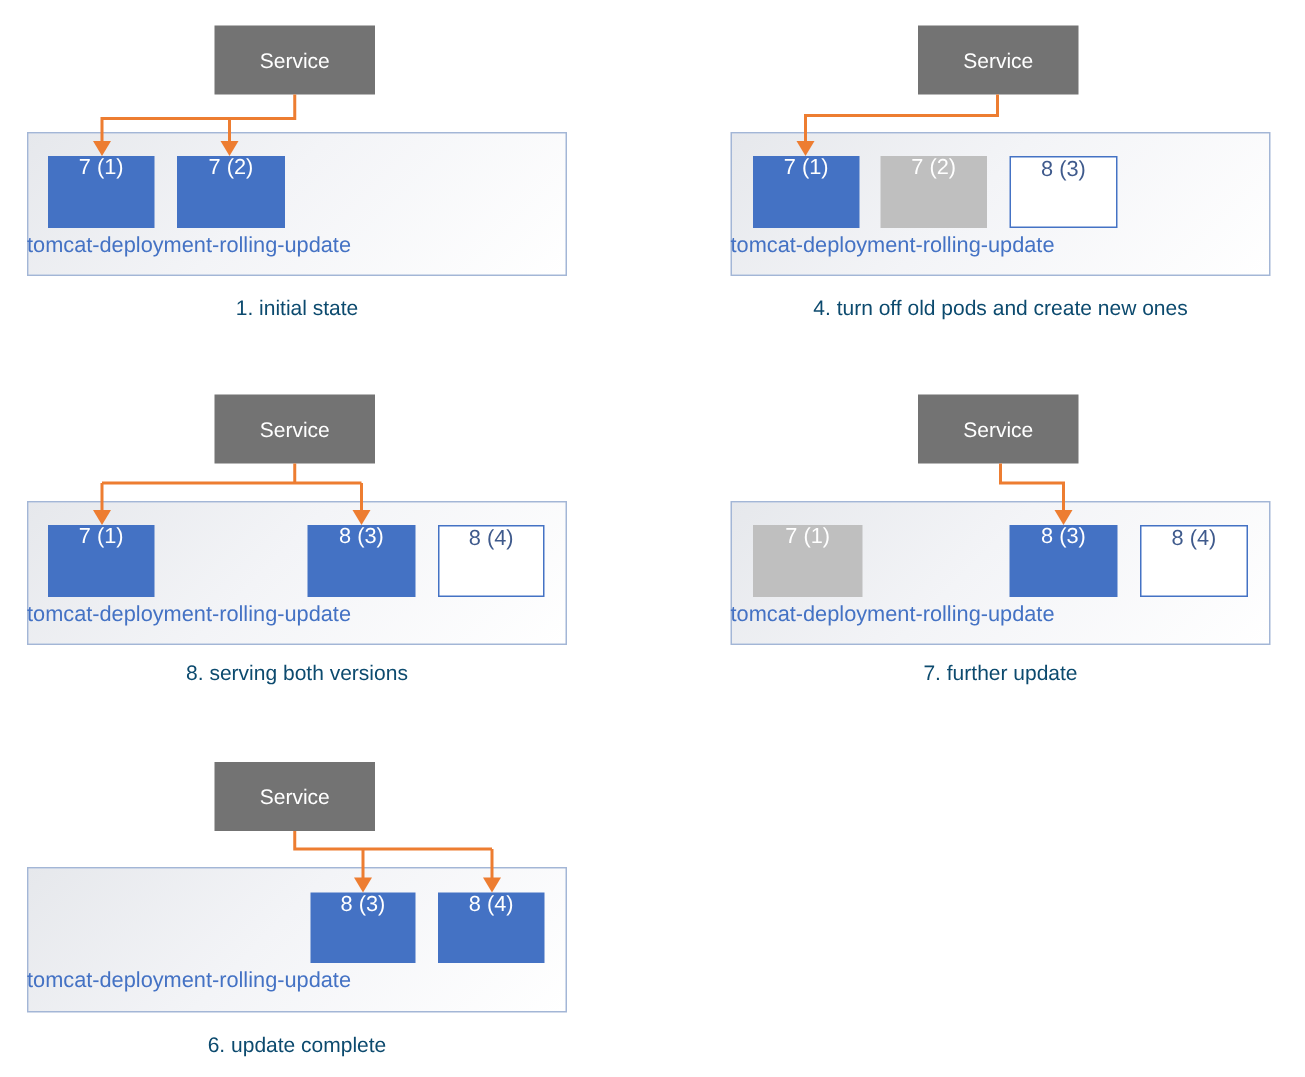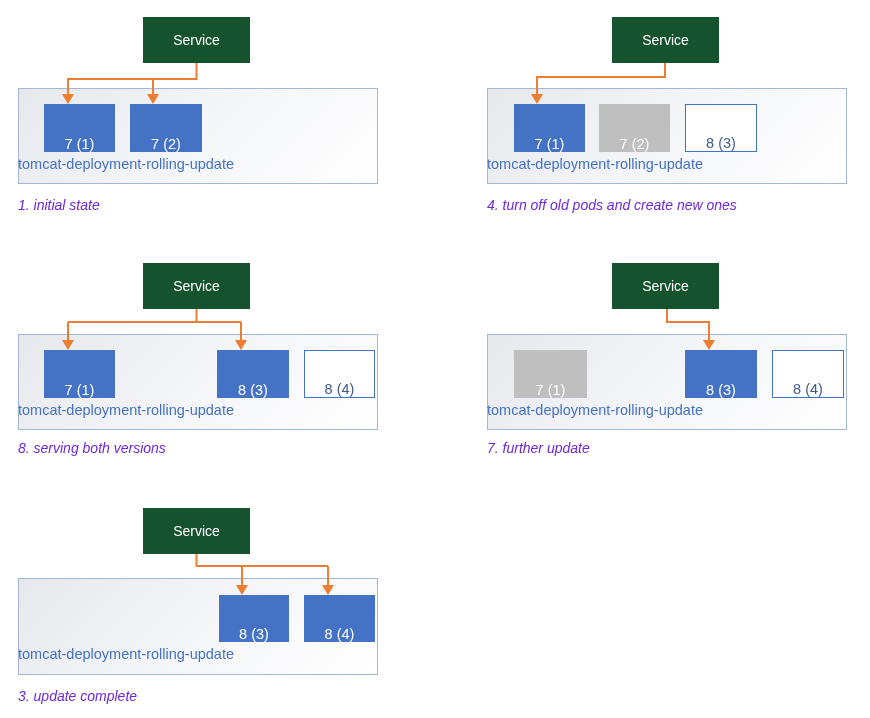--- a/index.html
+++ b/index.html
@@ -12,63 +12,61 @@
   .canvas { position: relative; width: 870px; height: 718px; }
 
   .arrows {
     position: absolute; left: 0; top: 0;
     pointer-events: none; z-index: 30;
   }
 
   .service {
     position: absolute;
     width: 107px; height: 46px;
-    background: #14532d;
+    background: #737373;
     display: flex; align-items: center; justify-content: center;
     color: #ffffff; font-size: 14px;
     z-index: 10;
   }
 
   .container-box {
     position: absolute;
     width: 360px; height: 96px;
     background: linear-gradient(135deg, #e6e8ec 0%, #f3f4f7 45%, #ffffff 100%);
     border: 1px solid #a3b6d6;
     box-sizing: border-box;
     z-index: 5;
   }
 
   .pod {
     position: absolute;
     height: 48px;
-    display: flex; align-items: flex-end; justify-content: center;
+    display: flex; align-items: flex-start; justify-content: center;
     font-size: 14.5px;
     box-sizing: border-box;
     z-index: 20;
-    margin-left: 12px;
   }
   .pod-active      { background: #4472c4; color: #ffffff; }
   .pod-terminating { background: #bfbfbf; color: #ffffff; }
   .pod-starting    { background: #ffffff; color: #3f5a8c; border: 1.5px solid #4472c4; }
 
   .deploy-label {
     position: absolute;
     width: 360px; height: 20px;
     text-align: left;
     color: #4472c4; font-size: 14.5px;
     z-index: 20;
   }
 
   .caption {
     position: absolute;
     width: 360px; height: 18px;
-    text-align: left;
-    color: #6d28d9; font-size: 14px;
+    text-align: center;
+    color: #0c4a6e; font-size: 14px;
     z-index: 20;
-    font-style: italic;
   }
 </style>
 </head>
 <body>
 
 <div class="canvas">
 
   <div class="service" style="left:143px; top:17px;">
     <span>Service</span>
   </div>
@@ -134,21 +132,21 @@
     <span>Service</span>
   </div>
   <div class="container-box" style="left:18px; top:578px; height:97px;"></div>
   <div class="pod pod-active" style="left:207px; top:595px; width:70px; height:47px;">
     <span>8 (3)</span>
   </div>
   <div class="pod pod-active" style="left:292px; top:595px; width:71px; height:47px;">
     <span>8 (4)</span>
   </div>
   <div class="deploy-label" style="left:18px; top:646px;">tomcat-deployment-rolling-update</div>
-  <div class="caption" style="left:18px; top:688px;">3. update complete</div>
+  <div class="caption" style="left:18px; top:688px;">6. update complete</div>
 
   <svg class="arrows" width="870" height="718" viewBox="0 0 870 718">
 
     <g stroke="#ed7d31" stroke-width="2" fill="none">
       <path d="M196.5,63 L196.5,79 L68,79 L68,95"></path>
       <path d="M153,79 L153,95"></path>
     </g>
     <g fill="#ed7d31" stroke="none">
       <polygon points="62,94 74,94 68,104"></polygon>
       <polygon points="147,94 159,94 153,104"></polygon>

